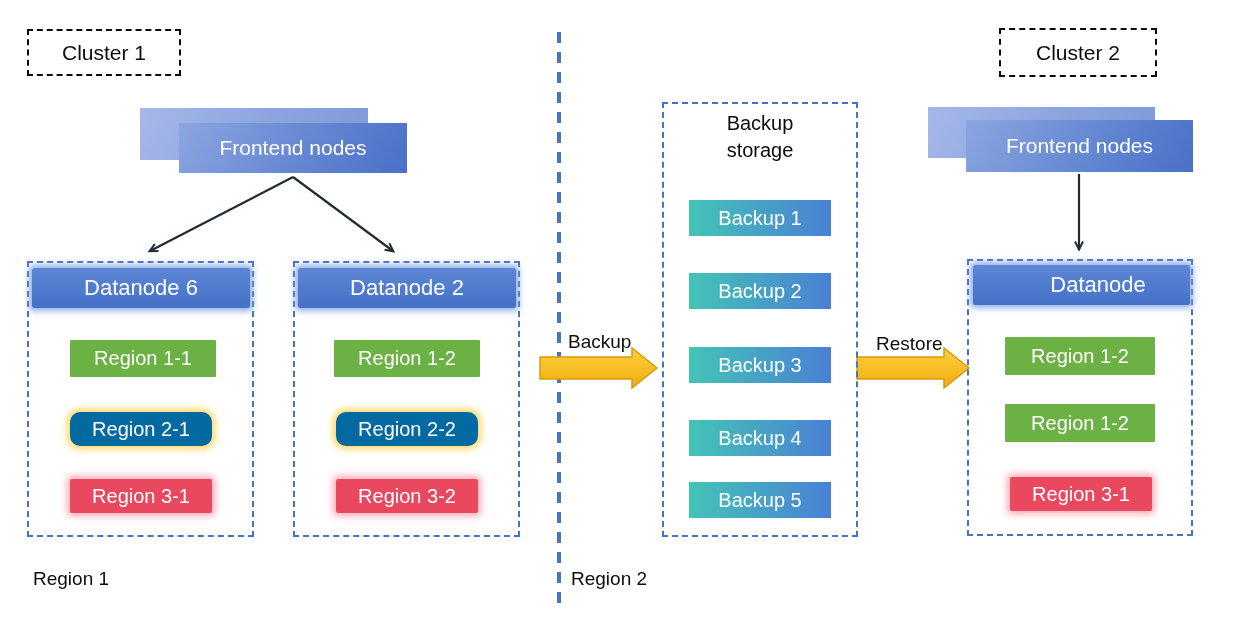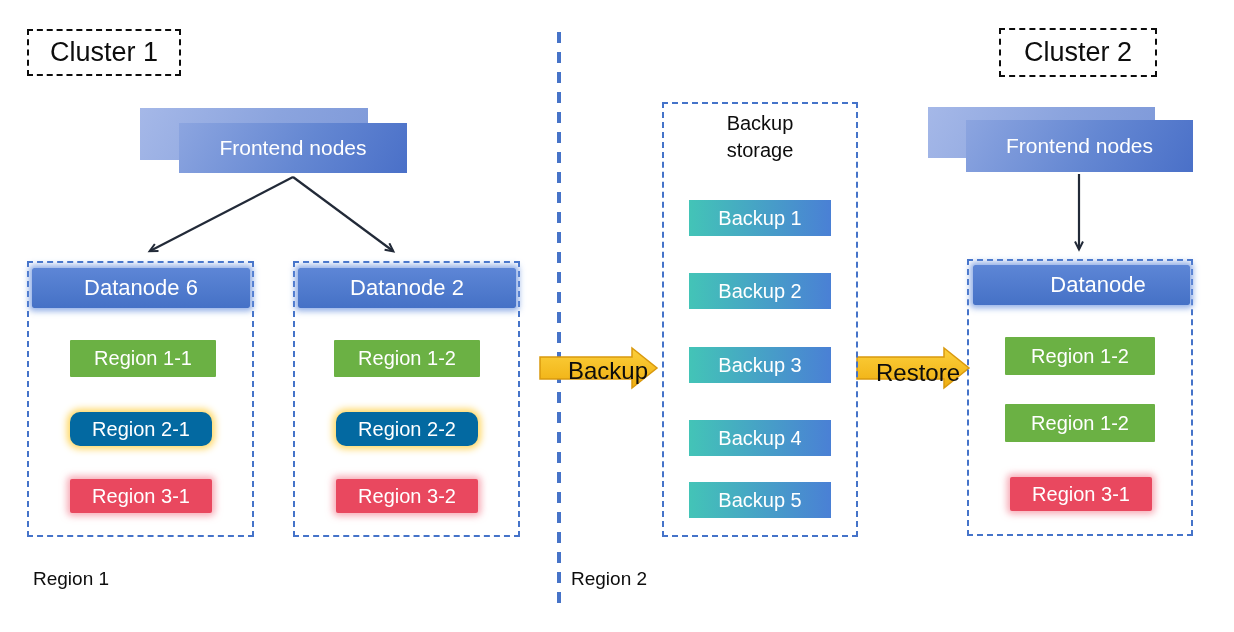--- a/index.html
+++ b/index.html
@@ -11,21 +11,21 @@
     height: 632px;
     background: #ffffff;
     overflow: hidden;
   }
   .abs { position: absolute; }
 
   
   .cluster-label {
     border: 2.5px dashed #0d0d0d;
     color: #0d0d0d;
-    font-size: 27px;
+    font-size: 21px;
     display: flex;
     align-items: center;
     justify-content: center;
     z-index: 3;
     background: #ffffff;
   }
 
   
   .fe-back {
     background: linear-gradient(120deg, #a5b8e8 0%, #8ba4de 55%, #7e99d9 100%);
@@ -103,24 +103,23 @@
 
   
   .v-separator {
     width: 4px;
     background: repeating-linear-gradient(180deg, #4673c8 0px, #4673c8 11px, transparent 11px, transparent 20px);
     z-index: 1;
   }
 
   .flow-label {
     color: #0d0d0d;
-    font-size: 24px;
+    font-size: 19px;
     z-index: 3;
     white-space: nowrap;
-    margin-top: 26px;
   }
   .region-zone-label {
     color: #0d0d0d;
     font-size: 19px;
     z-index: 3;
     white-space: nowrap;
   }
 
   svg.overlay {
     position: absolute;

